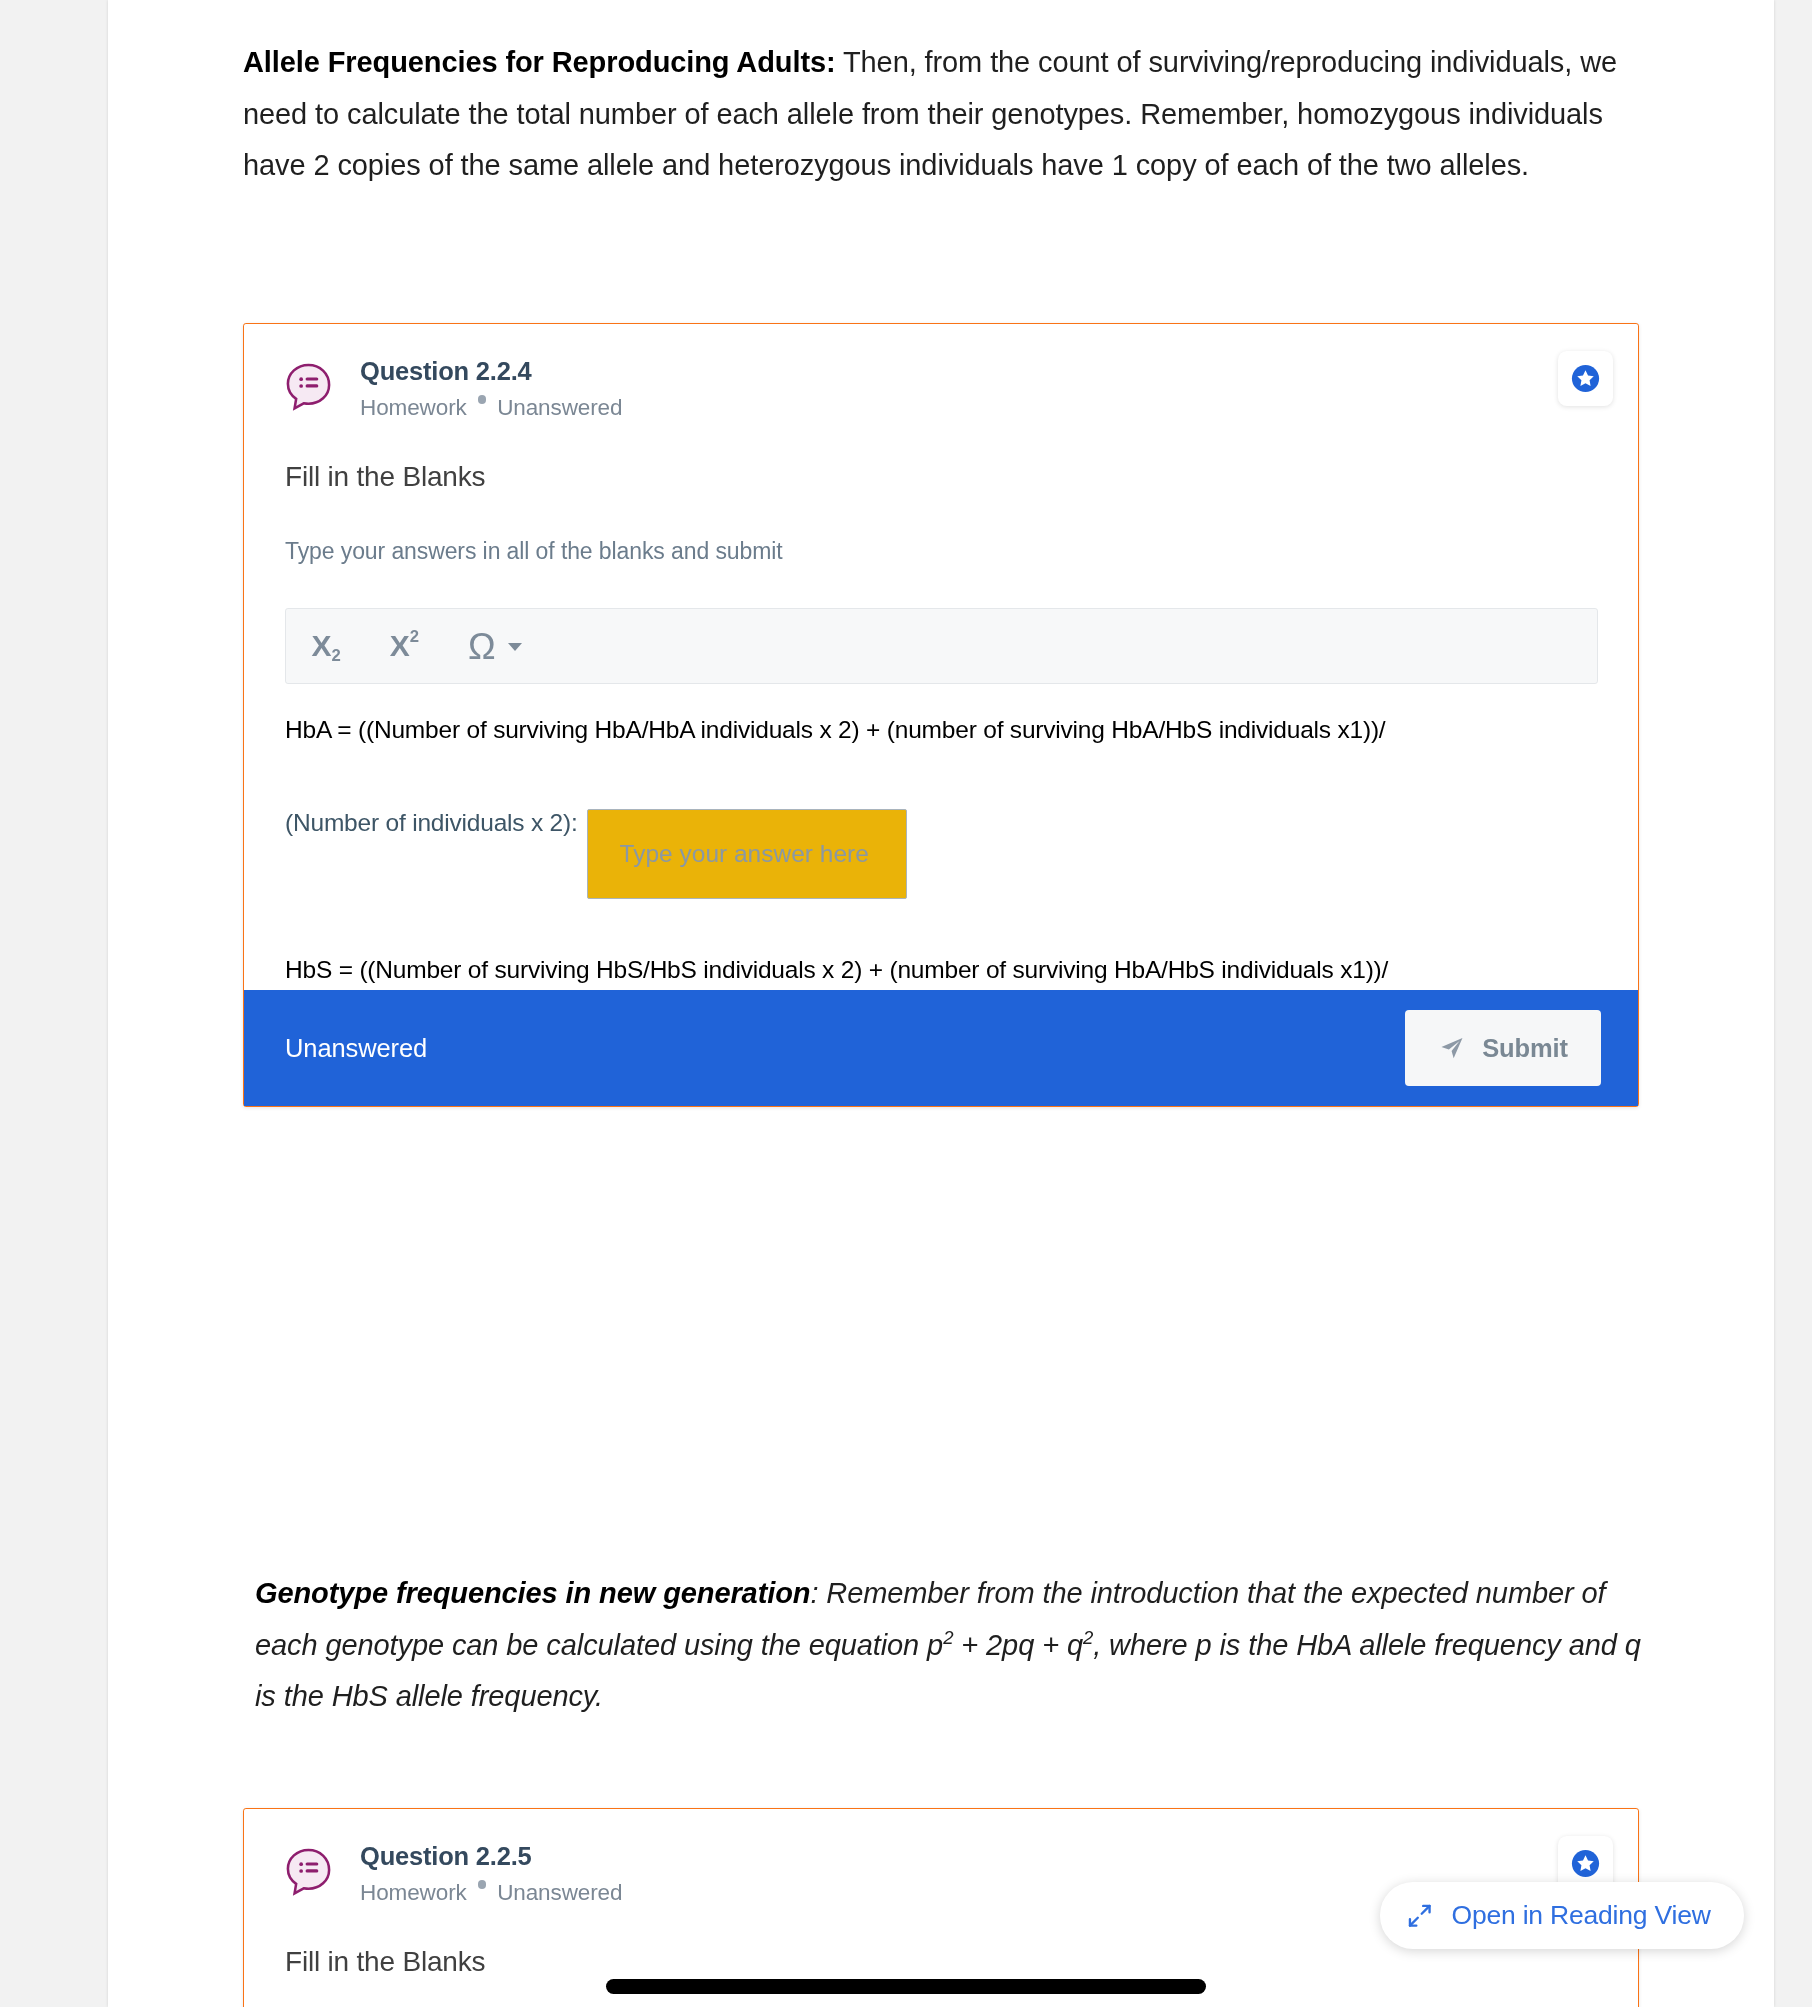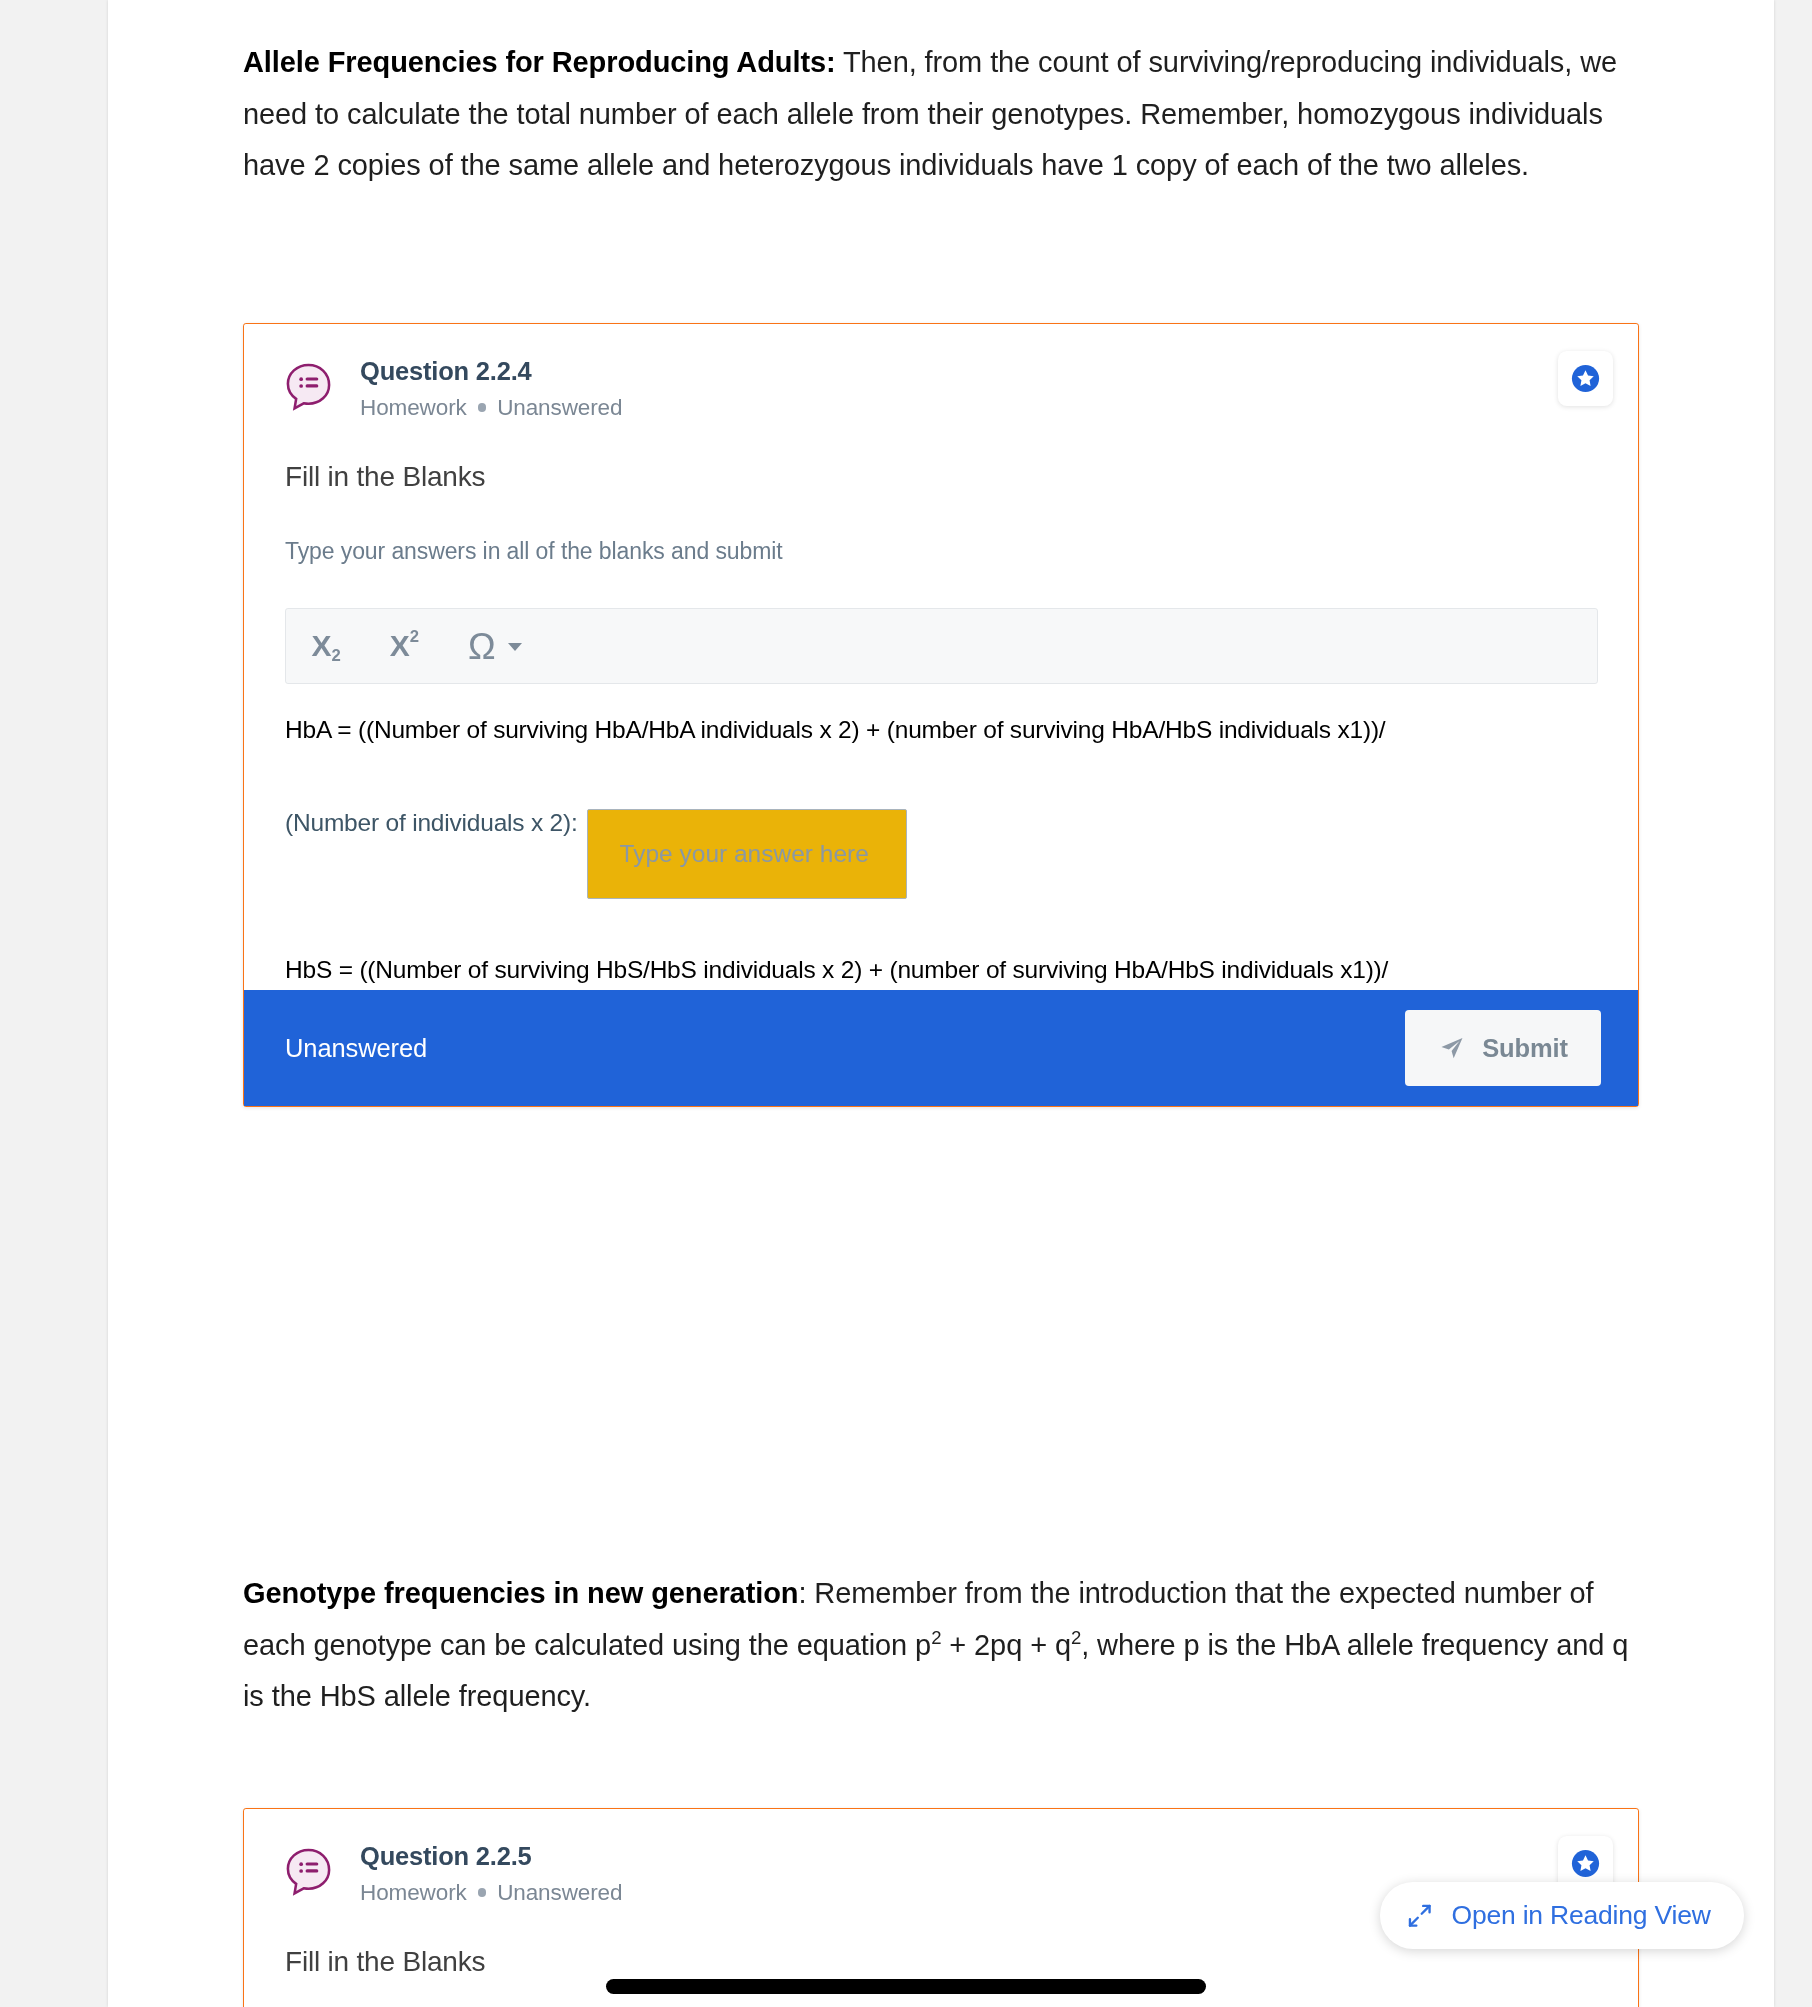--- a/index.html
+++ b/index.html
@@ -90,21 +90,20 @@
     font-weight: 700;
     color: #34495e;
     letter-spacing: -0.2px;
   }
   .q-sub {
     margin-top: 8.8px;
     font-size: 22.5px;
     color: #7b8794;
     letter-spacing: -0.1px;
     display: flex;
-    align-items: center;
     gap: 10.8px;
   }
   .q-sub .dot {
     width: 8.8px; height: 8.8px; border-radius: 50%;
     background: #9aa5b1; display: inline-block;
   }
 
   .star-badge {
     position: absolute;
     right: 25.5px;
@@ -237,23 +236,24 @@
     font-family: "Liberation Sans", sans-serif;
     font-size: 25.5px;
     font-weight: 700;
     color: #7a8894;
     cursor: pointer;
     letter-spacing: -0.1px;
   }
 
   #genotype-paragraph {
     position: absolute;
-    left: 135px;
+    left: 147px;
     top: 1568px;
     width: 1411px;
+    font-style: italic;
   }
 
   
   #reading-view-button {
     position: absolute;
     left: 1380px;
     top: 1882px;
     height: 67px;
     display: flex;
     align-items: center;

